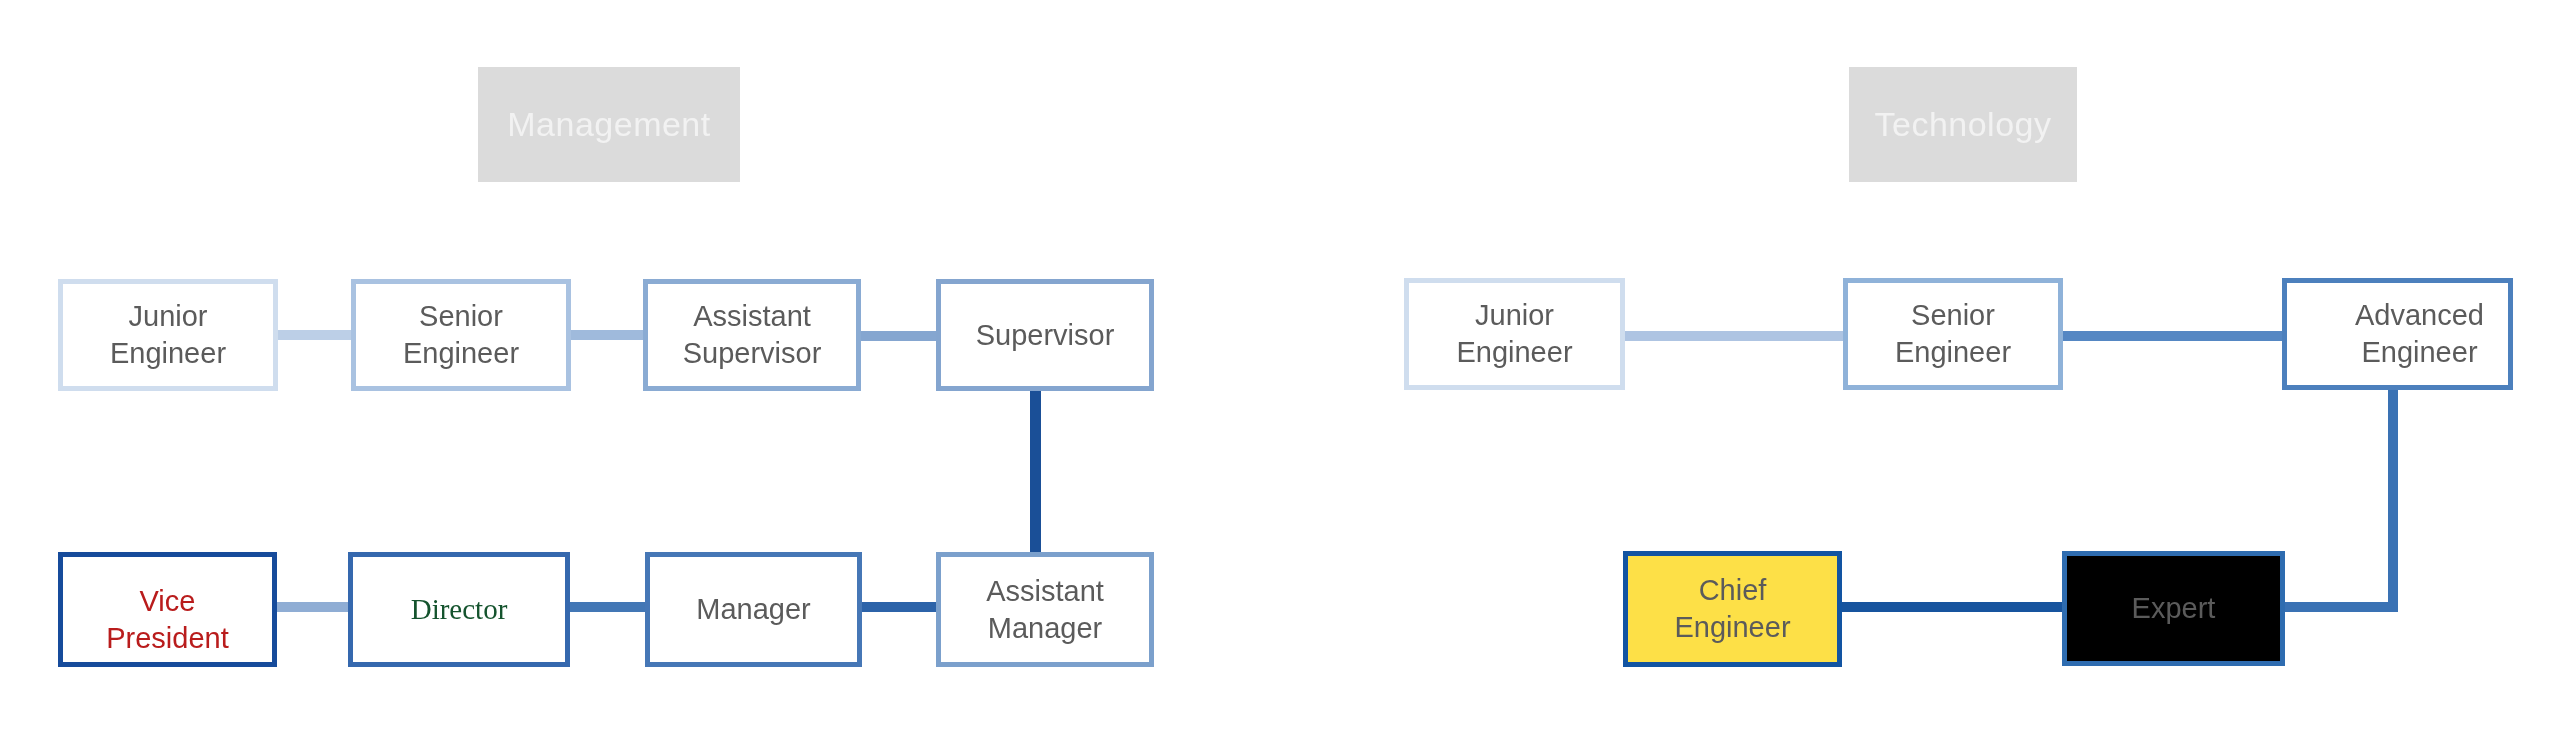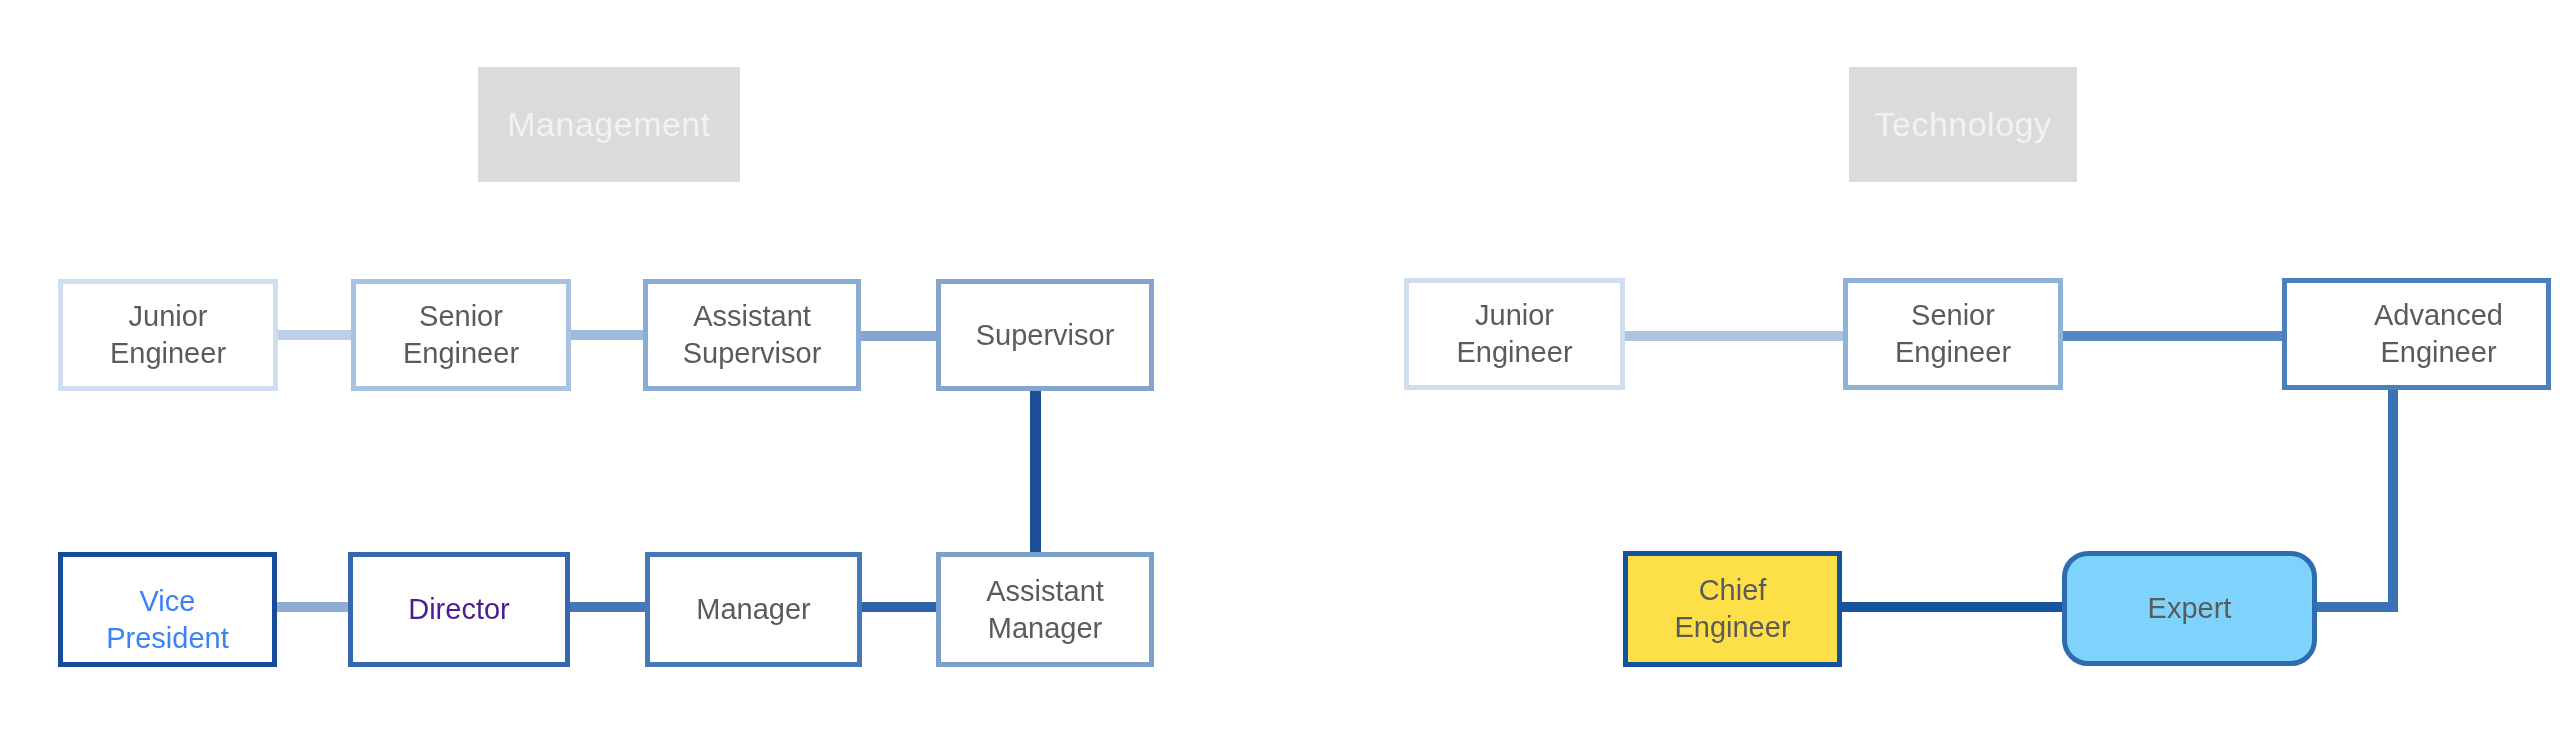--- a/index.html
+++ b/index.html
@@ -68,25 +68,25 @@
 Engineer</div>
       </div>
       <div class="node" style="border-color: rgb(138, 171, 211); border-width: 5px; background: rgb(255, 255, 255); left: 643px; top: 279px; width: 218px; height: 112px;">
         <div class="node-text" style="color: rgb(91, 91, 91);">Assistant
 Supervisor</div>
       </div>
       <div class="node" style="border-color: rgb(132, 165, 207); border-width: 5px; background: rgb(255, 255, 255); left: 936px; top: 279px; width: 218px; height: 112px;">
         <div class="node-text" style="color: rgb(91, 91, 91);">Supervisor</div>
       </div>
       <div class="node" style="border-color: rgb(22, 75, 155); border-width: 5px; background: rgb(255, 255, 255); left: 58px; top: 552px; width: 219px; height: 115px;">
-        <div class="node-text" style="color: #3b82f6; margin-top: 20px;">Vice
+        <div class="node-text" style="color: #b91c1c; margin-top: 20px;">Vice
 President</div>
       </div>
       <div class="node" style="border-color: rgb(53, 104, 174); border-width: 5px; background: rgb(255, 255, 255); left: 348px; top: 552px; width: 222px; height: 115px;">
-        <div class="node-text" style="color: #4c1d95;">Director</div>
+        <div class="node-text" style="color: #14532d; font-family: Liberation Serif, serif;">Director</div>
       </div>
       <div class="node" style="border-color: rgb(70, 119, 182); border-width: 5px; background: rgb(255, 255, 255); left: 645px; top: 552px; width: 217px; height: 115px;">
         <div class="node-text" style="color: rgb(91, 91, 91);">Manager</div>
       </div>
       <div class="node" style="border-color: rgb(123, 160, 204); border-width: 5px; background: rgb(255, 255, 255); left: 936px; top: 552px; width: 218px; height: 115px;">
         <div class="node-text" style="color: rgb(91, 91, 91);">Assistant
 Manager</div>
       </div>
     </div>
     <div class="diagram">
@@ -97,25 +97,25 @@
       <div class="connector" style="background: rgb(58, 114, 180); left: 2283px; top: 602px; width: 115px; height: 10px;"></div>
       <div class="connector" style="background: rgb(23, 84, 158); left: 1840px; top: 602px; width: 224px; height: 10px;"></div>
       <div class="node" style="border-color: rgb(207, 221, 238); border-width: 5px; background: rgb(255, 255, 255); left: 1404px; top: 278px; width: 221px; height: 112px;">
         <div class="node-text" style="color: rgb(91, 91, 91);">Junior
 Engineer</div>
       </div>
       <div class="node" style="border-color: rgb(143, 178, 217); border-width: 5px; background: rgb(255, 255, 255); left: 1843px; top: 278px; width: 220px; height: 112px;">
         <div class="node-text" style="color: rgb(91, 91, 91);">Senior
 Engineer</div>
       </div>
-      <div class="node" style="border-color: rgb(76, 128, 189); border-width: 5px; background: rgb(255, 255, 255); left: 2282px; top: 278px; width: 269px; height: 112px; padding-left: 44px;">
+      <div class="node" style="border-color: rgb(76, 128, 189); border-width: 5px; background: rgb(255, 255, 255); left: 2282px; top: 278px; width: 231px; height: 112px; padding-left: 44px;">
         <div class="node-text" style="color: rgb(91, 91, 91);">Advanced
 Engineer</div>
       </div>
       <div class="node" style="border-color: rgb(18, 84, 162); border-width: 5px; background: #fde047; left: 1623px; top: 551px; width: 219px; height: 116px;">
         <div class="node-text" style="color: rgb(91, 91, 91);">Chief
 Engineer</div>
       </div>
-      <div class="node" style="border-color: rgb(46, 108, 176); border-width: 5px; background: #7dd3fc; left: 2062px; top: 551px; width: 255px; height: 115px; border-radius: 26px;">
+      <div class="node" style="border-color: rgb(46, 108, 176); border-width: 5px; background: #000000; left: 2062px; top: 551px; width: 223px; height: 115px;">
         <div class="node-text" style="color: rgb(91, 91, 91);">Expert</div>
       </div>
     </div>
   </div>
 
 </body></html>

